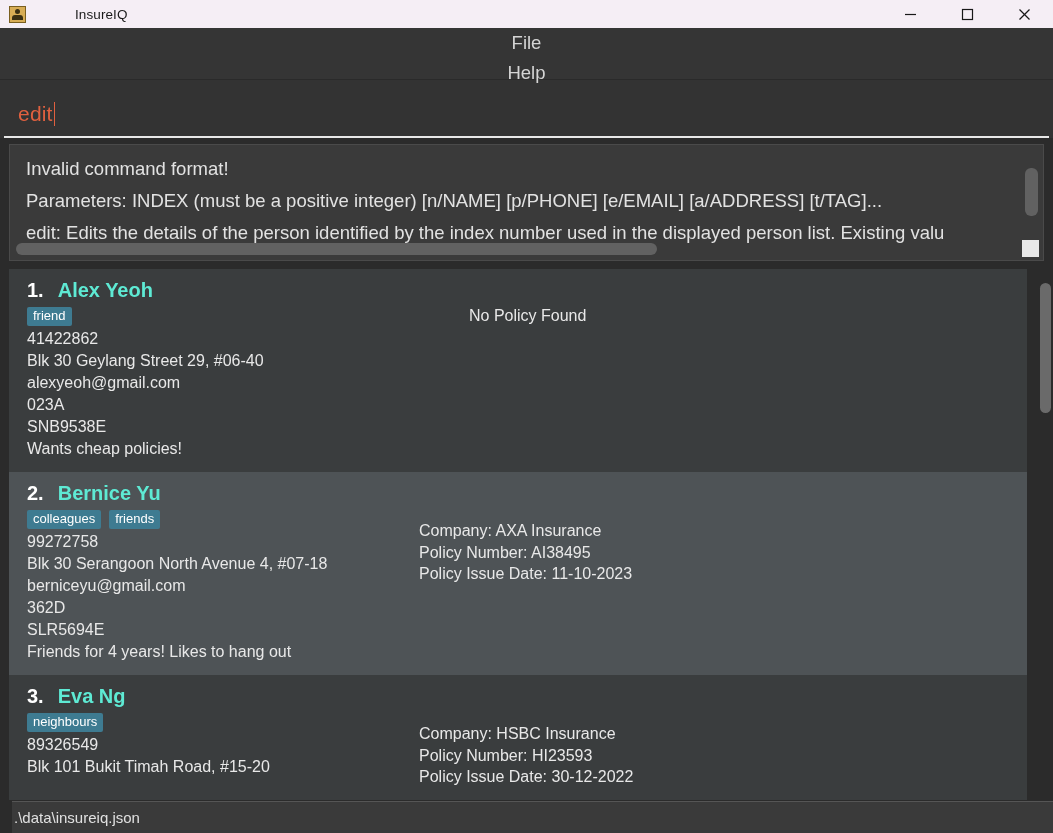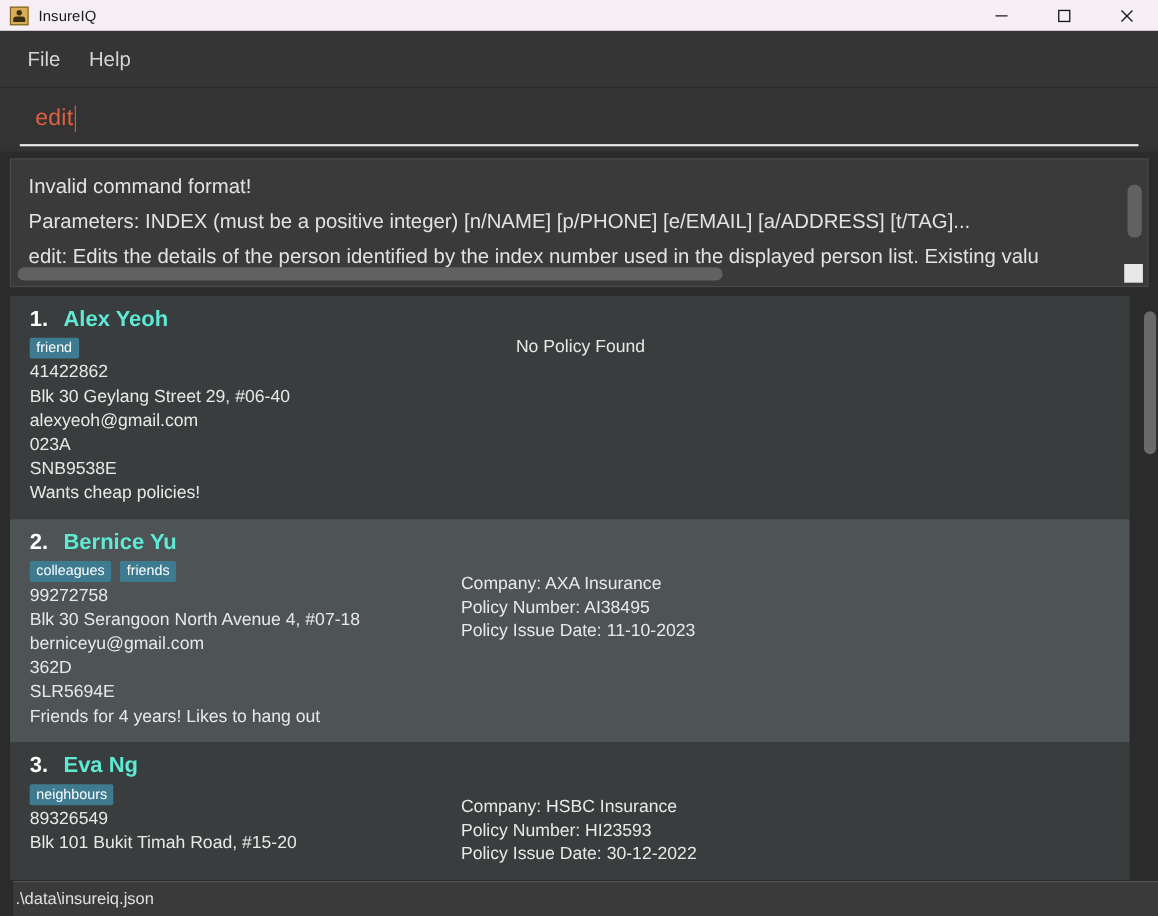--- a/index.html
+++ b/index.html
@@ -9,20 +9,21 @@
     background: #2b2b2b;
     overflow: hidden;
   }
 
   
   .titlebar {
     height: 28px; width: 100%;
     background: #f5eef5;
     display: flex; align-items: center;
     position: relative;
+    gap: 40px;
   }
   .app-icon {
     width: 17px; height: 17px;
     margin-left: 9px; margin-right: 9px;
     background: #d8ad55;
     border: 1px solid #7a5f20;
     position: relative;
     flex: 0 0 auto;
   }
   .app-icon::before {
@@ -49,34 +50,34 @@
     display: flex; align-items: center; justify-content: center;
     color: #181818;
   }
   .win-btn svg { display: block; }
 
   
   .menubar {
     height: 52px; width: 100%;
     background: #353535;
     display: flex; align-items: center;
-    padding-left: 12px;
     border-bottom: 1px solid #2a2a2a;
+    flex-direction: column;
   }
   .menu-item {
     font-size: 18.5px; color: #d4d4d4;
     padding: 4px 13px;
   }
 
   
   .cmd-wrap {
     height: 58px; width: 100%;
     background: #333333;
-    padding: 0 18px;
-    display: flex; flex-direction: column; justify-content: center;
+    padding: 0 4px;
+    display: flex; flex-direction: column; justify-content: flex-end;
   }
   .cmd-field {
     height: 47px;
     border-bottom: 2px solid #e8e8e8;
     display: flex; align-items: center;
     padding-left: 14px;
   }
   .cmd-text {
     font-size: 21px; color: #e0603f;
     letter-spacing: .2px;

